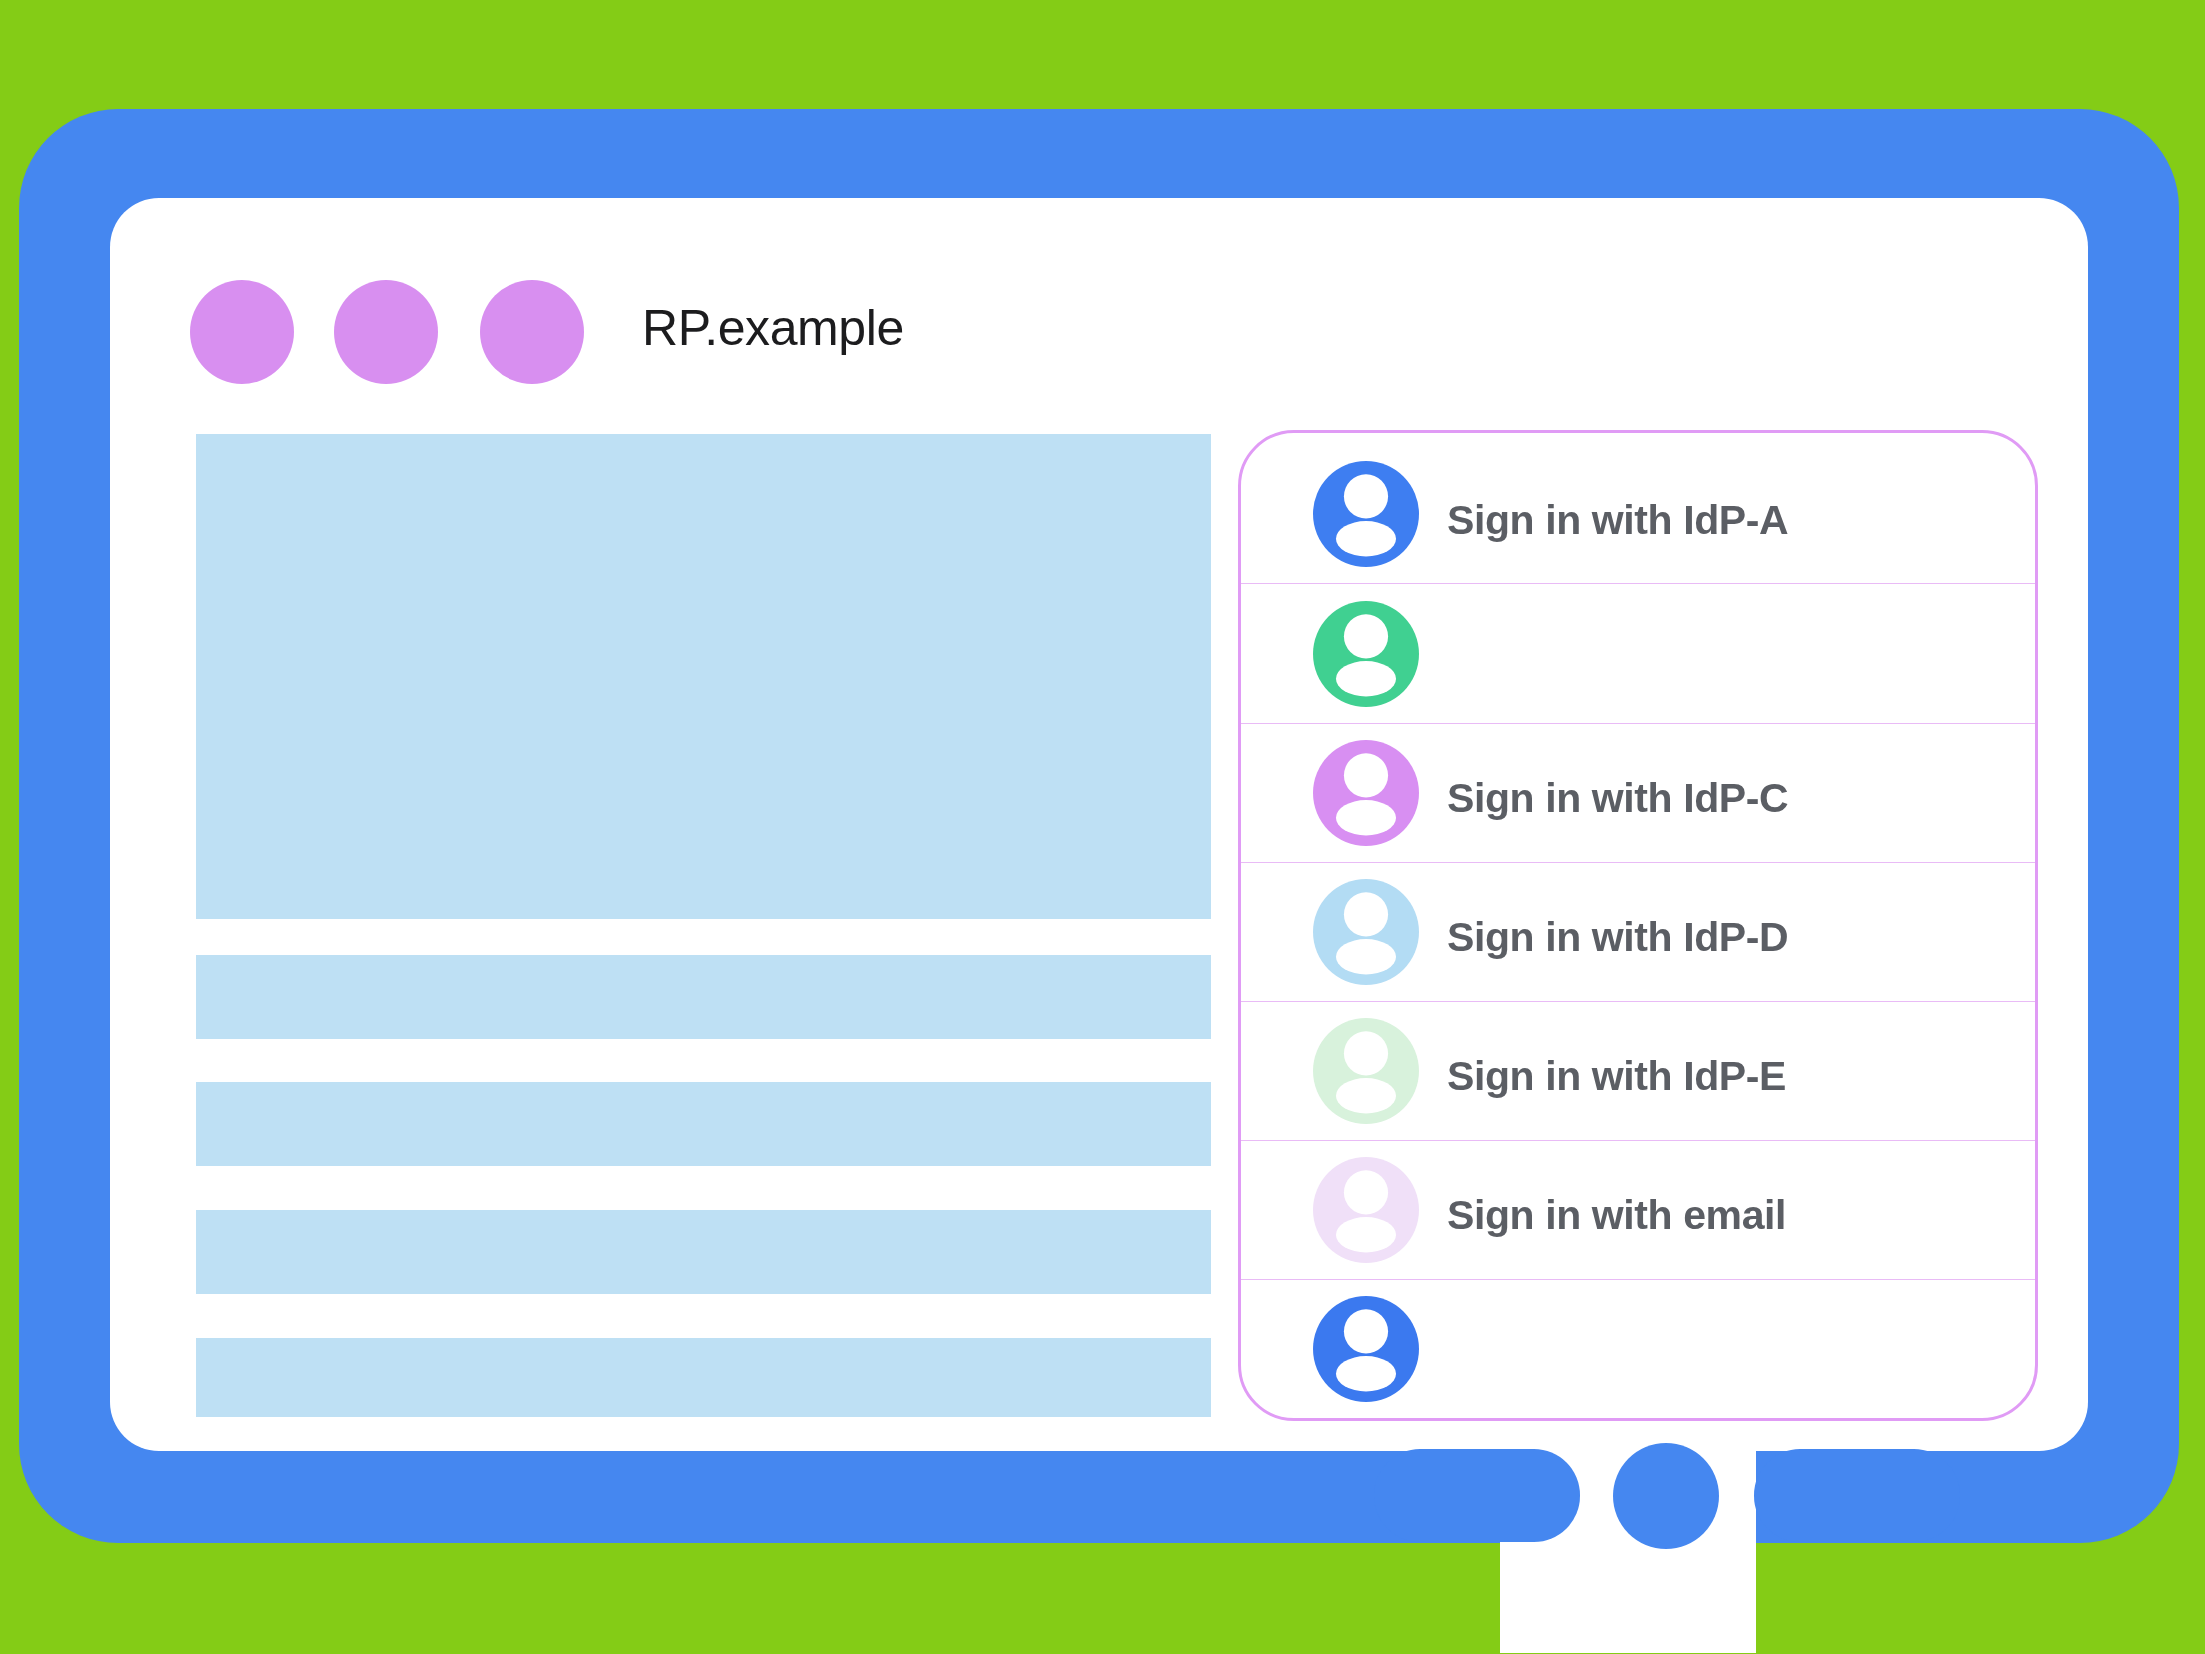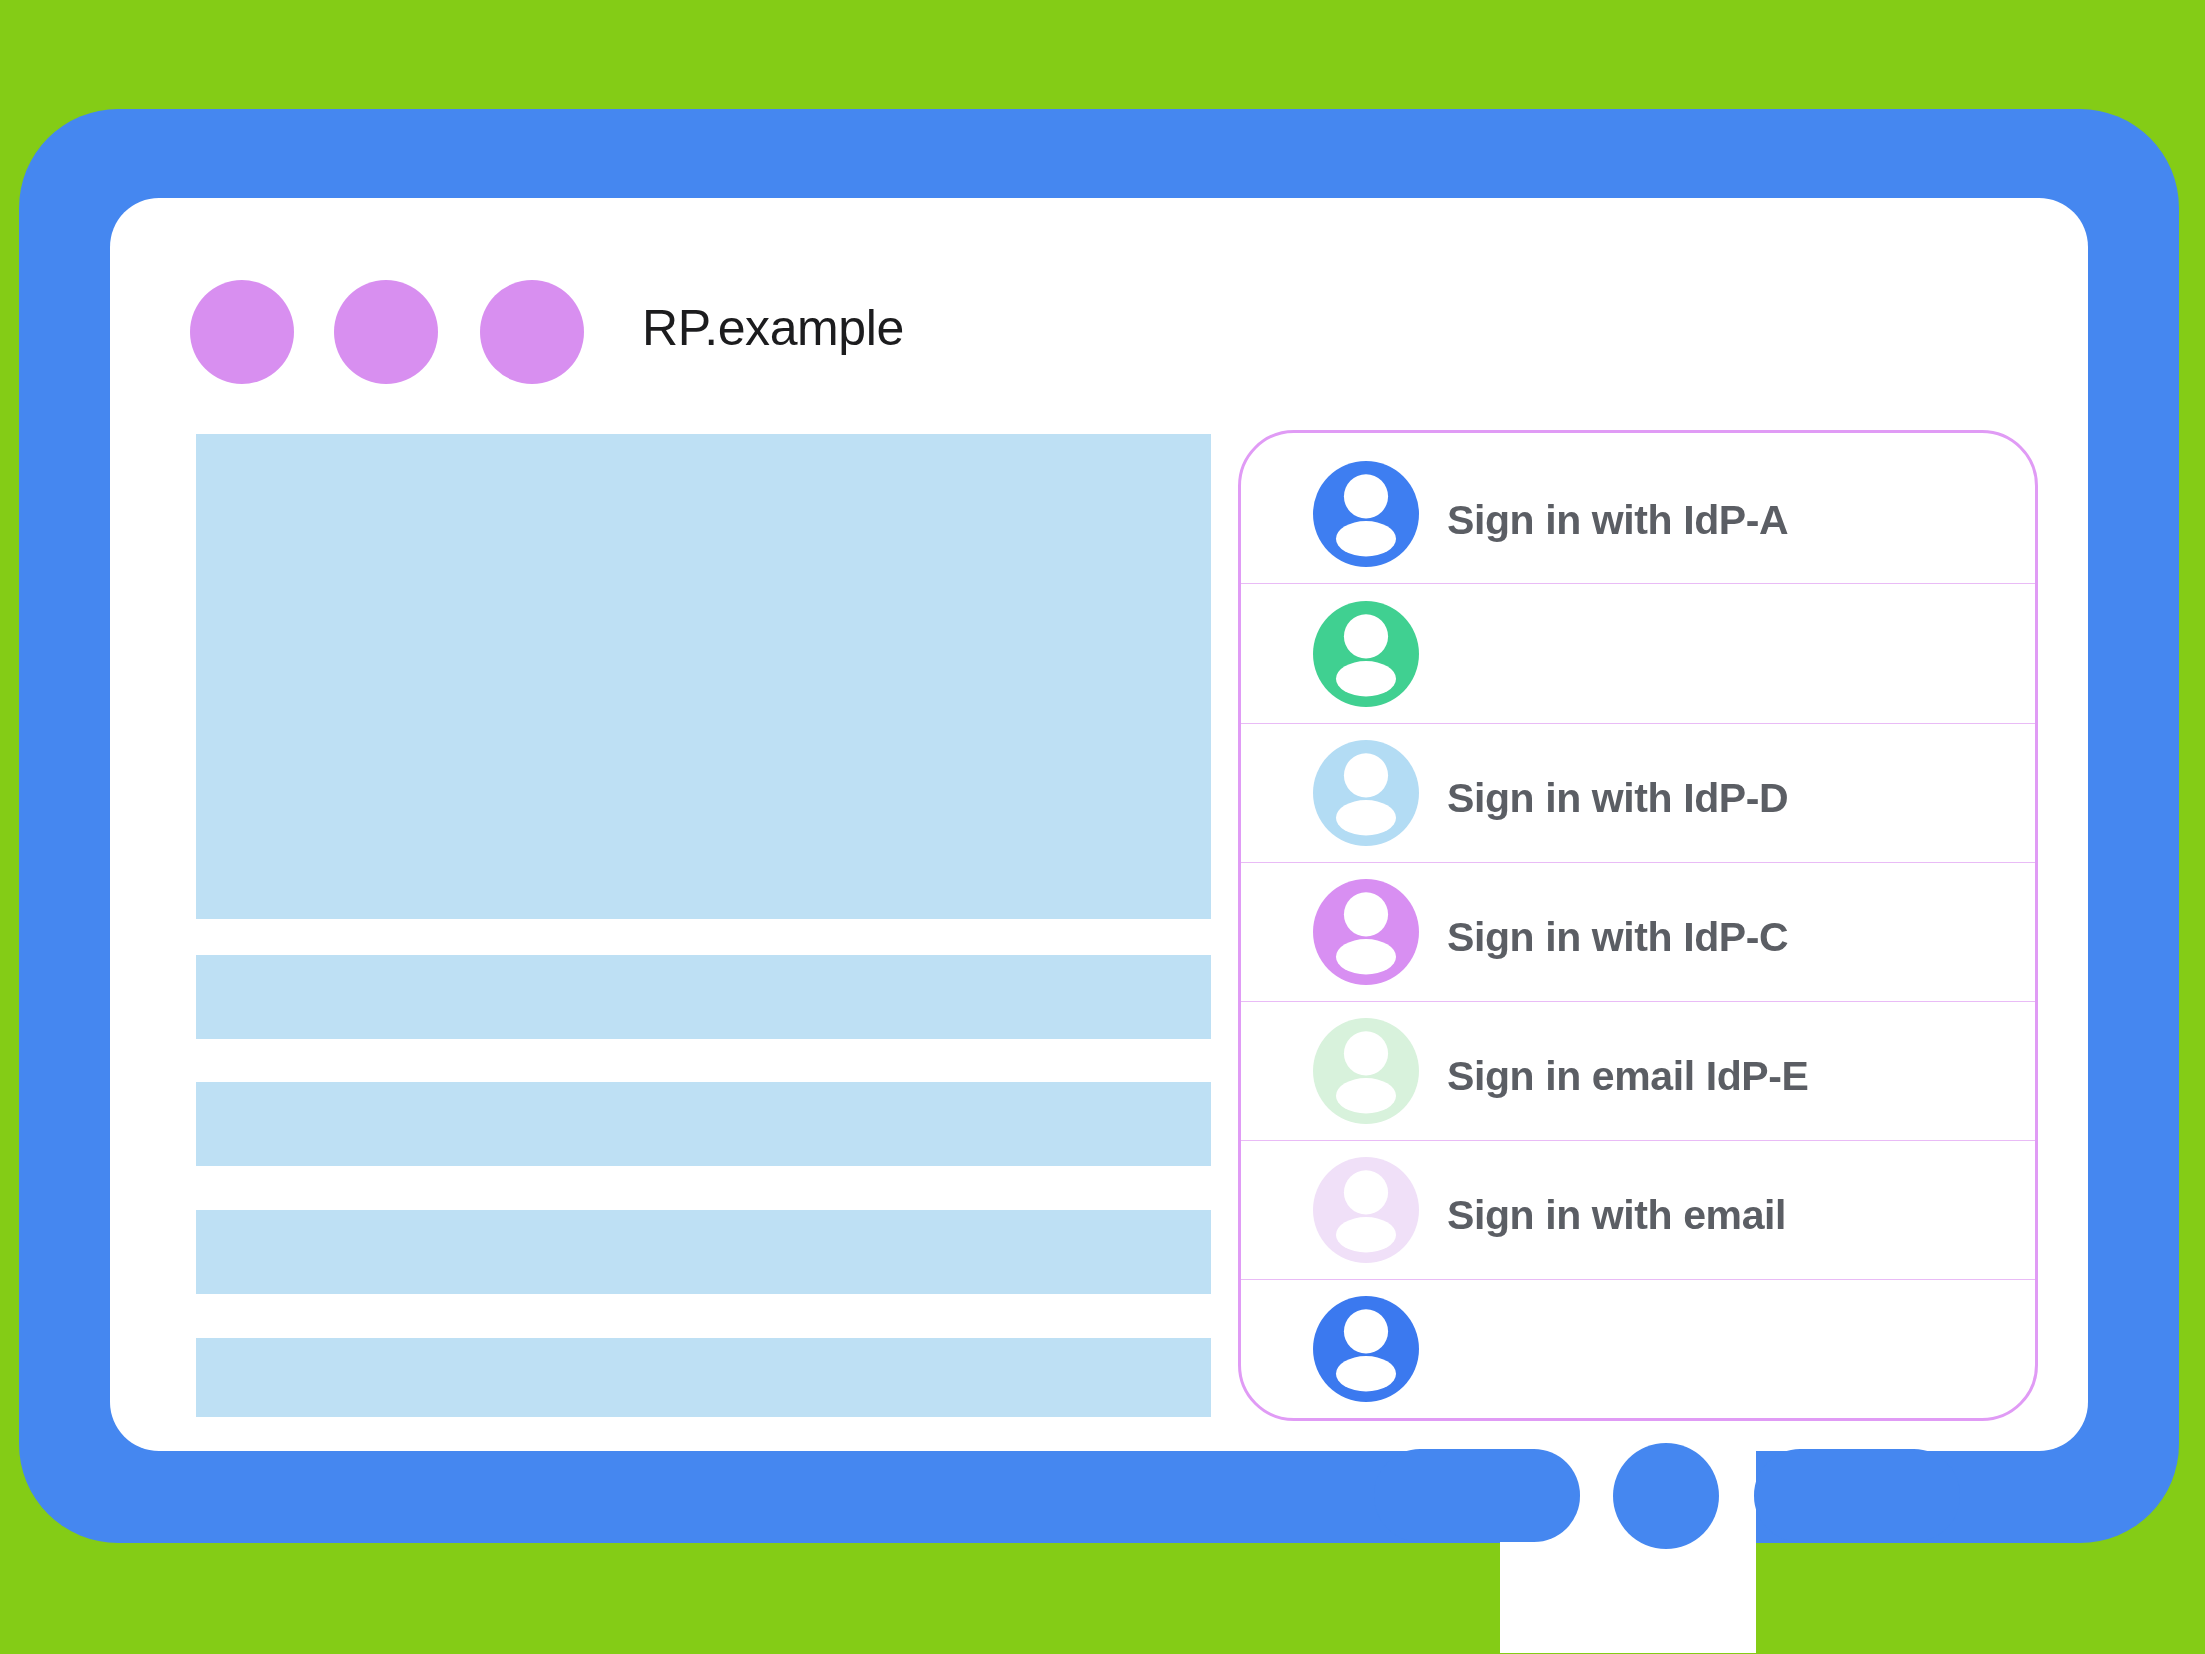--- a/index.html
+++ b/index.html
@@ -93,43 +93,43 @@
     <div class="signin-row">
       <svg class="avatar" viewBox="0 0 120 120">
         <circle cx="60" cy="60" r="60" fill="#40D091"></circle>
         <circle cx="60" cy="40" r="25" fill="#ffffff"></circle>
         <ellipse cx="60" cy="88" rx="34" ry="20" fill="#ffffff"></ellipse>
       </svg>
     </div>
 
     <div class="signin-row">
       <svg class="avatar" viewBox="0 0 120 120">
+        <circle cx="60" cy="60" r="60" fill="#D88FF2"></circle>
+        <circle cx="60" cy="40" r="25" fill="#ffffff"></circle>
+        <ellipse cx="60" cy="88" rx="34" ry="20" fill="#ffffff"></ellipse>
+      </svg>
+      <span class="signin-label">Sign in with IdP-C</span>
+    </div>
+
+    <div class="signin-row">
+      <svg class="avatar" viewBox="0 0 120 120">
         <circle cx="60" cy="60" r="60" fill="#B3DCF4"></circle>
         <circle cx="60" cy="40" r="25" fill="#ffffff"></circle>
         <ellipse cx="60" cy="88" rx="34" ry="20" fill="#ffffff"></ellipse>
       </svg>
       <span class="signin-label">Sign in with IdP-D</span>
     </div>
 
     <div class="signin-row">
       <svg class="avatar" viewBox="0 0 120 120">
-        <circle cx="60" cy="60" r="60" fill="#D88FF2"></circle>
-        <circle cx="60" cy="40" r="25" fill="#ffffff"></circle>
-        <ellipse cx="60" cy="88" rx="34" ry="20" fill="#ffffff"></ellipse>
-      </svg>
-      <span class="signin-label">Sign in with IdP-C</span>
-    </div>
-
-    <div class="signin-row">
-      <svg class="avatar" viewBox="0 0 120 120">
         <circle cx="60" cy="60" r="60" fill="#D8F2DC"></circle>
         <circle cx="60" cy="40" r="25" fill="#ffffff"></circle>
         <ellipse cx="60" cy="88" rx="34" ry="20" fill="#ffffff"></ellipse>
       </svg>
-      <span class="signin-label">Sign in email IdP-E</span>
+      <span class="signin-label">Sign in with IdP-E</span>
     </div>
 
     <div class="signin-row">
       <svg class="avatar" viewBox="0 0 120 120">
         <circle cx="60" cy="60" r="60" fill="#F0E0F8"></circle>
         <circle cx="60" cy="40" r="25" fill="#ffffff"></circle>
         <ellipse cx="60" cy="88" rx="34" ry="20" fill="#ffffff"></ellipse>
       </svg>
       <span class="signin-label">Sign in with email</span>
     </div>

